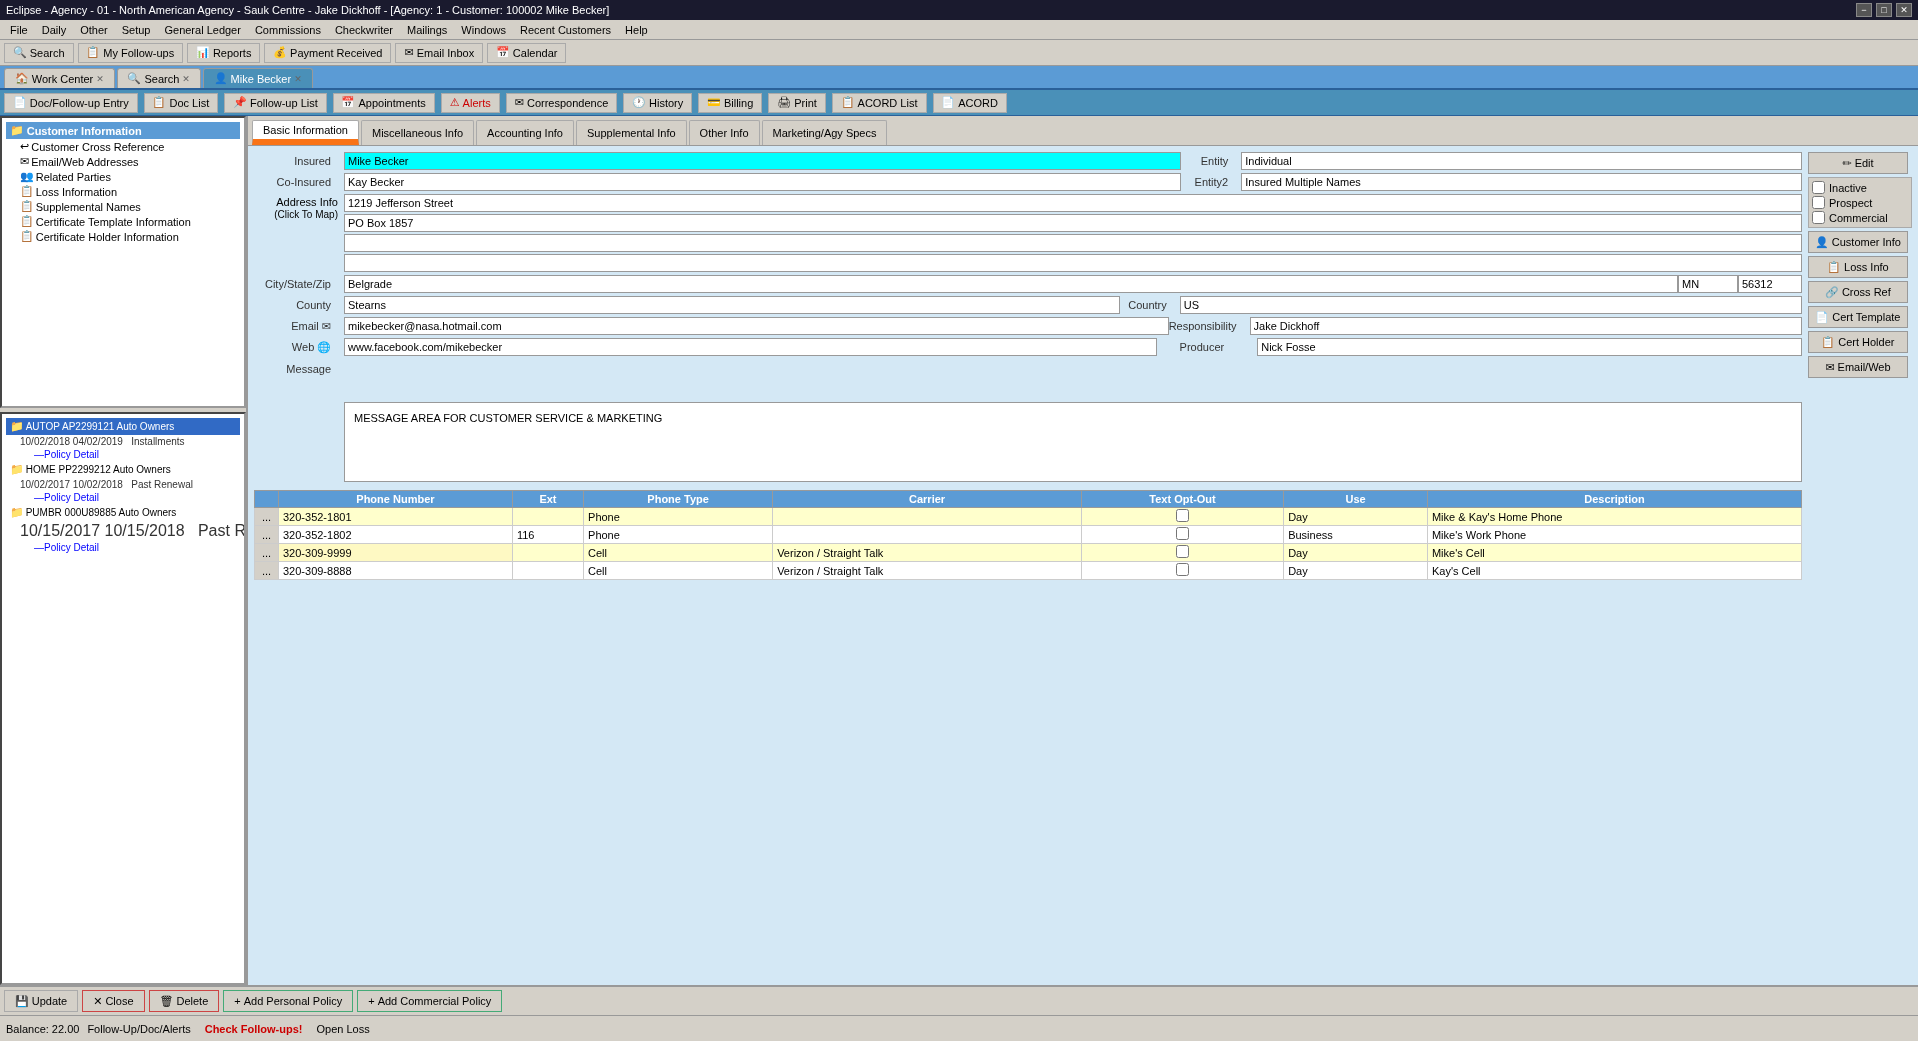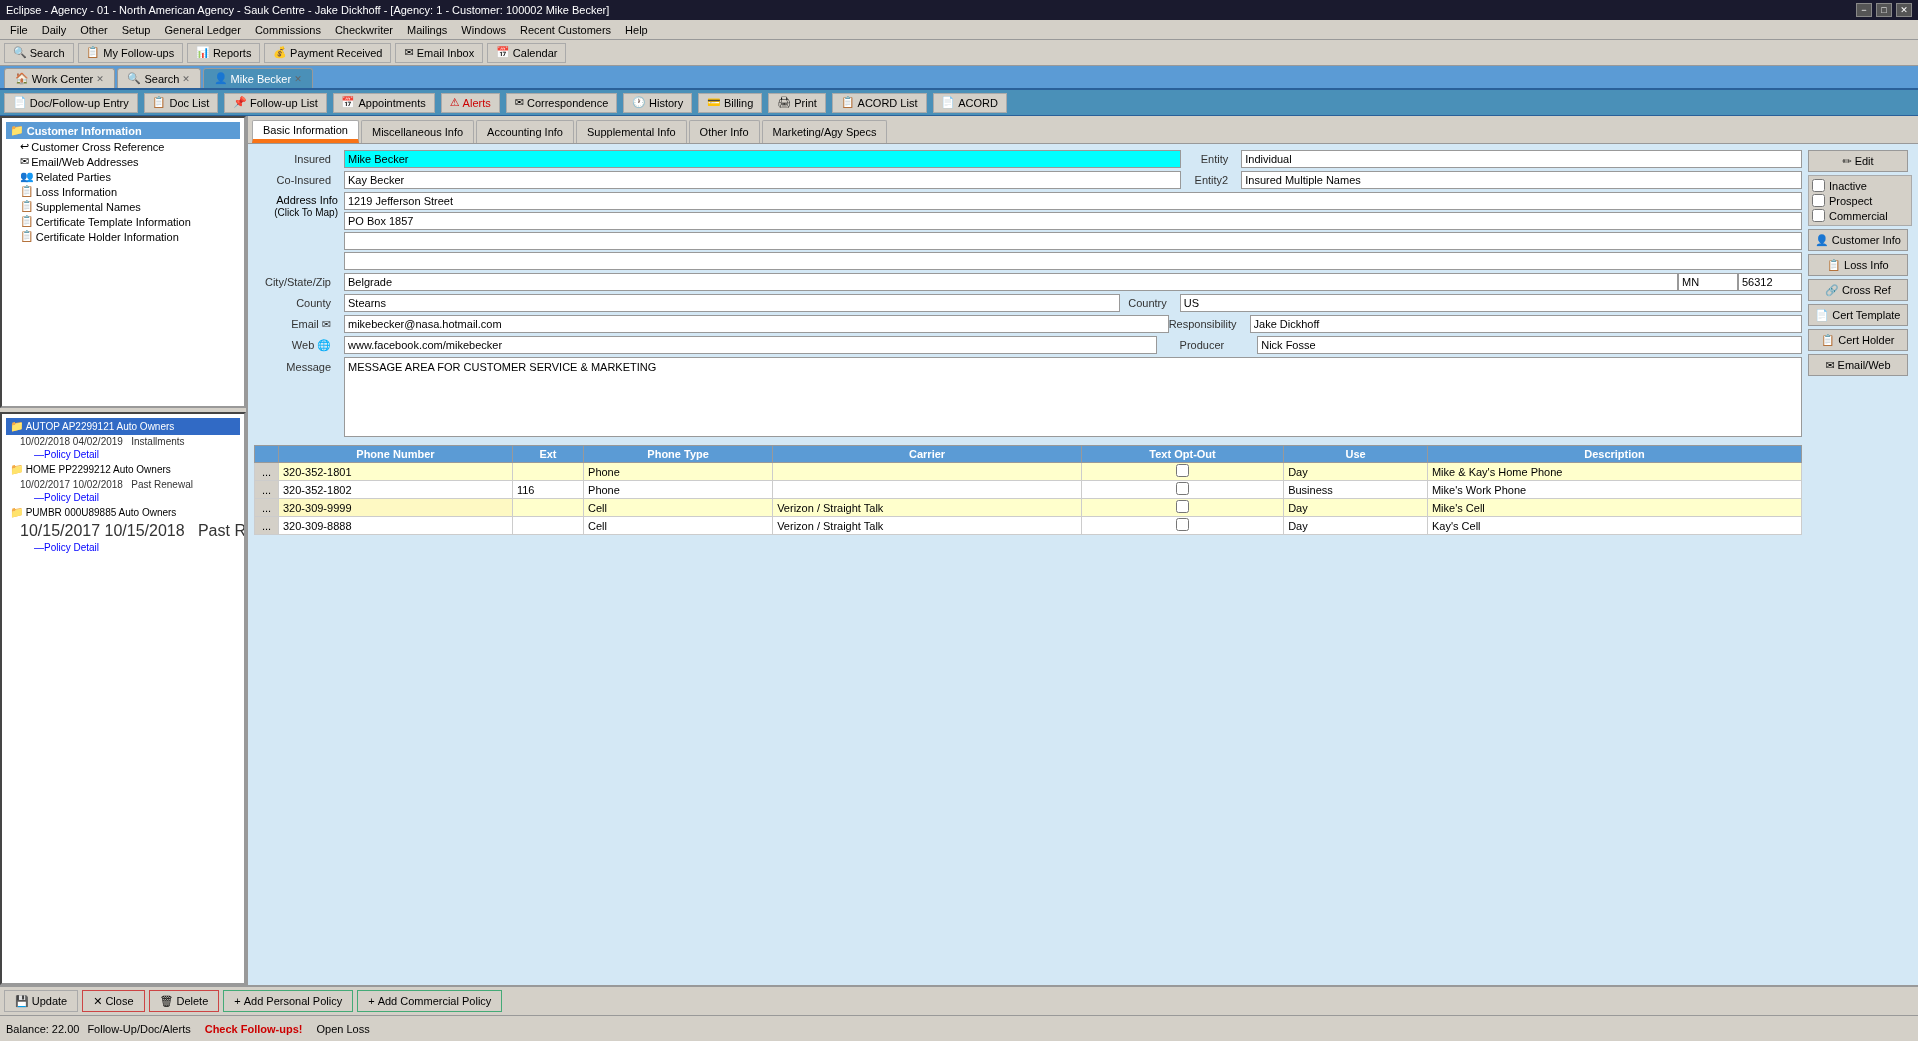--- a/index.html
+++ b/index.html
@@ -36,21 +36,21 @@
     .tree-indent { padding-left: 14px; }
     .tree-indent2 { padding-left: 28px; }
     .tree-section-header { background: #5b9bd5; color: #fff; padding: 2px 4px; font-weight: bold; font-size: 11px; display: flex; align-items: center; gap: 3px; }
 
     
     .right-main { flex: 1; display: flex; flex-direction: column; }
 
     
     .content-tabs { display: flex; background: #d4d0c8; padding: 4px 4px 0; gap: 2px; border-bottom: 1px solid #999; }
     .content-tab { background: #d4d0c8; border: 1px solid #aaa; border-bottom: none; padding: 3px 10px; cursor: pointer; font-size: 11px; border-radius: 2px 2px 0 0; }
-    .content-tab.active { background: #fff; border-bottom: 4px solid #f97316; }
+    .content-tab.active { background: #fff; border-bottom: 6px solid #f97316; }
 
     .form-row { display: flex; align-items: center; margin-bottom: 3px; }
     .form-label { text-align: right; padding-right: 13px; color: #333; min-width: 90px; font-size: 11px; }
     .form-input { background: #fff; border: 1px solid #999; height: 18px; padding: 1px 3px; font-size: 11px; flex: 1; }
     .form-input.cyan-bg { background: #00ffff; }
 
     .right-btn { background: #d4d0c8; border: 1px solid #999; padding: 2px 4px; cursor: pointer; font-size: 11px; width: 100px; height: 22px; display: flex; align-items: center; justify-content: center; gap: 3px; }
     .checkbox-row { display: flex; align-items: center; gap: 4px; font-size: 11px; }
     .phone-table { width: 100%; border-collapse: collapse; }
     .phone-table th { background: #5b9bd5; color: #fff; border: 1px solid #999; padding: 2px 4px; text-align: center; font-size: 11px; }
@@ -327,21 +327,21 @@
 
         <div class="form-row">
           <span class="form-label">Web 🌐</span>
           <input class="form-input" style="flex: 1.2 1 0%;" value="www.facebook.com/mikebecker">
           <span class="form-label" style="min-width:80px;">Producer</span>
           <input class="form-input" style="flex: 0.8 1 0%; margin-left: 20px;" value="Nick Fosse">
         </div>
 
         <div style="display:flex; margin-bottom:3px;">
           <span class="form-label" style="padding-top:4px;">Message</span>
-          <textarea style="flex: 1 1 0%; height: 80px; background: rgb(255, 255, 255); border: 1px solid rgb(153, 153, 153); padding: 3px; font-size: 11px; resize: none;">MESSAGE AREA FOR CUSTOMER SERVICE &amp; MARKETING</textarea>
+          <textarea style="flex: 1 1 0%; height: 80px; background: rgb(255, 255, 255); border: 1px solid rgb(153, 153, 153); padding: 9px; font-size: 11px; resize: none; margin-top: 43px;">MESSAGE AREA FOR CUSTOMER SERVICE &amp; MARKETING</textarea>
         </div>
 
         <div style="margin-top:8px;">
           <table class="phone-table">
             <thead>
               <tr>
                 <th style="width:24px;"></th>
                 <th>Phone Number</th>
                 <th>Ext</th>
                 <th>Phone Type</th>

